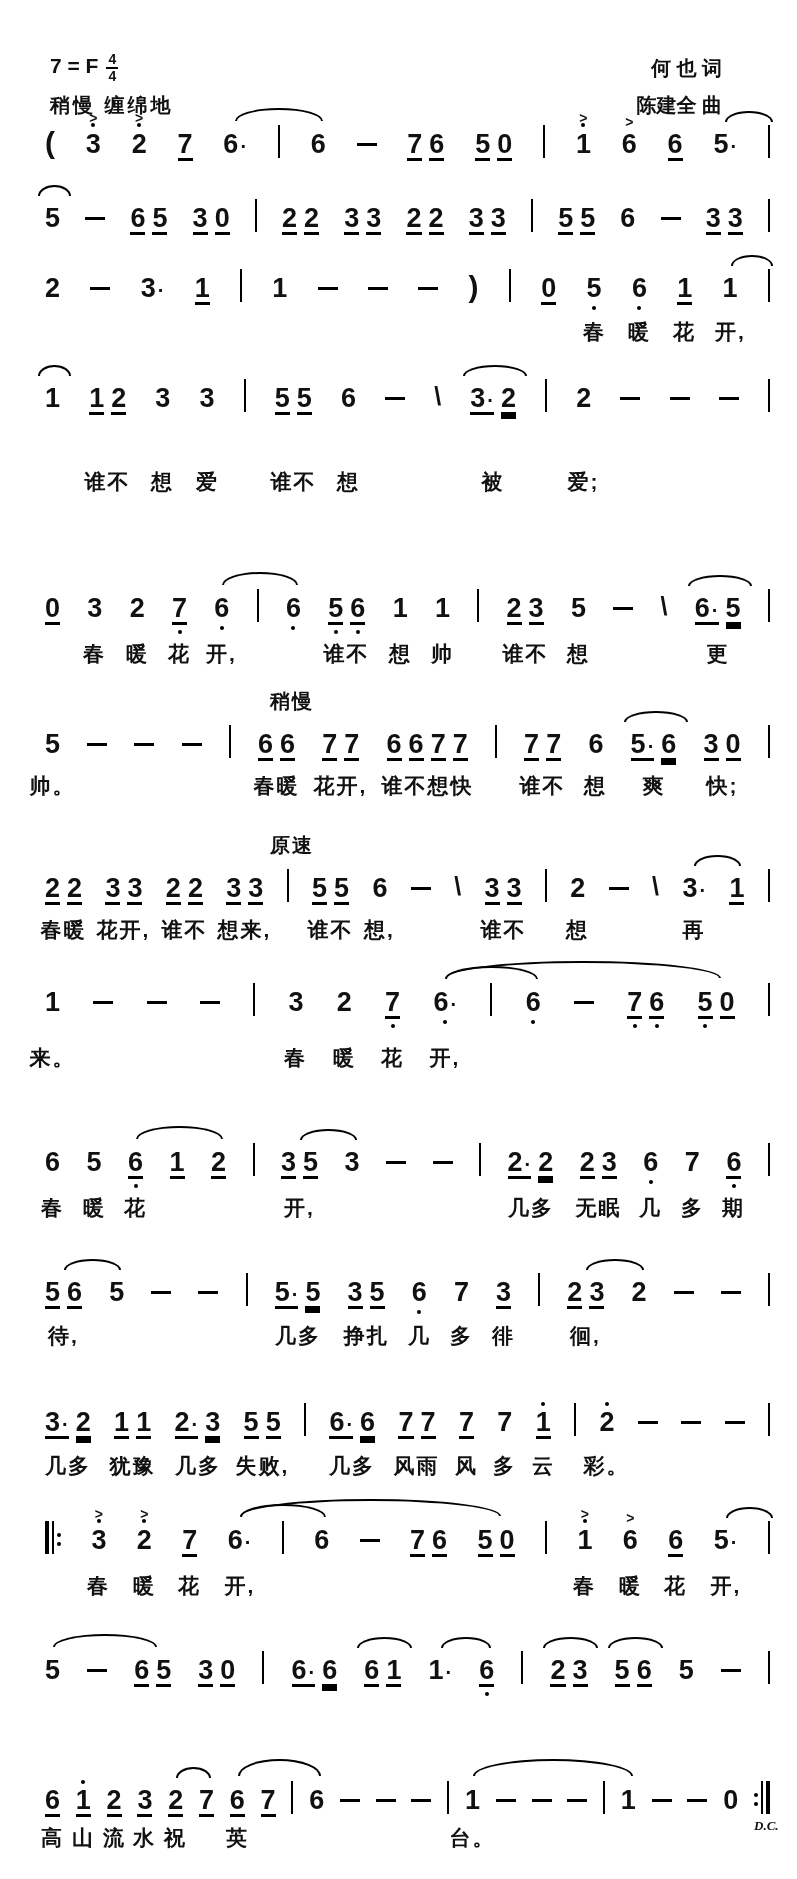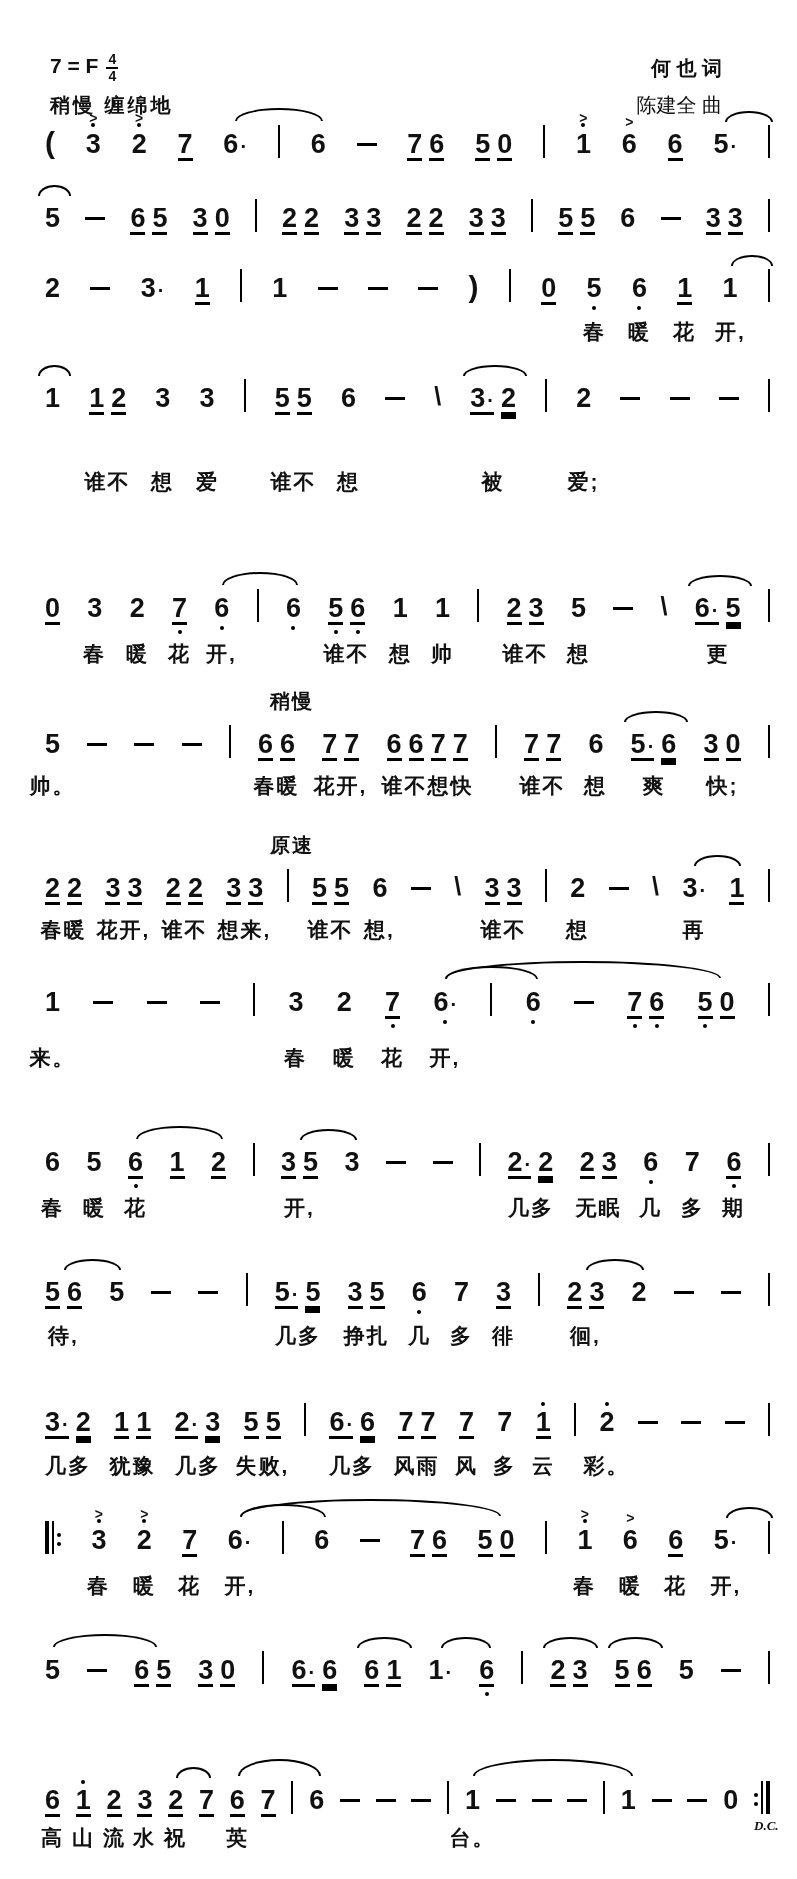--- a/index.html
+++ b/index.html
@@ -6,21 +6,21 @@
   .page{position:relative;width:797px;height:1879px;background:#fff;overflow:hidden;
         font-family:"Liberation Sans","DejaVu Sans",sans-serif;color:#111;}
   .title{position:absolute;top:8px;left:0;width:100%;text-align:center;
          font-size:38px;font-weight:700;color:#e0320e;letter-spacing:2px;margin:0;}
   .keysig{position:absolute;left:50px;top:52px;font-size:21px;font-weight:700;}
   .frac{display:inline-block;margin-left:8px;text-align:center;font-size:14px;line-height:1.05;vertical-align:-8px;}
   .frac .n{display:block;border-bottom:2px solid #000;padding:0 2px;}
   .frac .d{display:block;}
   .tempo{position:absolute;left:50px;top:92px;font-size:20px;font-weight:700;letter-spacing:3px;}
   .credit1{position:absolute;right:75px;top:55px;font-size:20px;font-weight:700;}
-  .credit2{position:absolute;right:75px;top:92px;font-size:20px;font-weight:400;}
+  .credit2{position:absolute;right:75px;top:92px;font-size:20px;font-weight:700;}
   #score{position:absolute;left:0;top:0;width:100%;height:100%;}
   .line{position:absolute;left:45px;right:27px;}
   .tokens{display:flex;justify-content:space-between;align-items:flex-end;position:relative;height:36px;}
   .tok{display:inline-flex;align-items:flex-end;position:relative;}
   .seg{position:relative;display:inline-block;font-size:27px;font-weight:700;line-height:1;}
   .seg+.seg{margin-left:7px;}
   .aug{font-size:20px;font-weight:700;margin-left:2px;}
   .acc{position:absolute;left:50%;transform:translateX(-50%);top:-16px;font-size:14px;
        font-weight:700;font-style:normal;line-height:1;}
   .dup{position:absolute;left:50%;transform:translateX(-50%);top:-7px;width:4px;height:4px;

